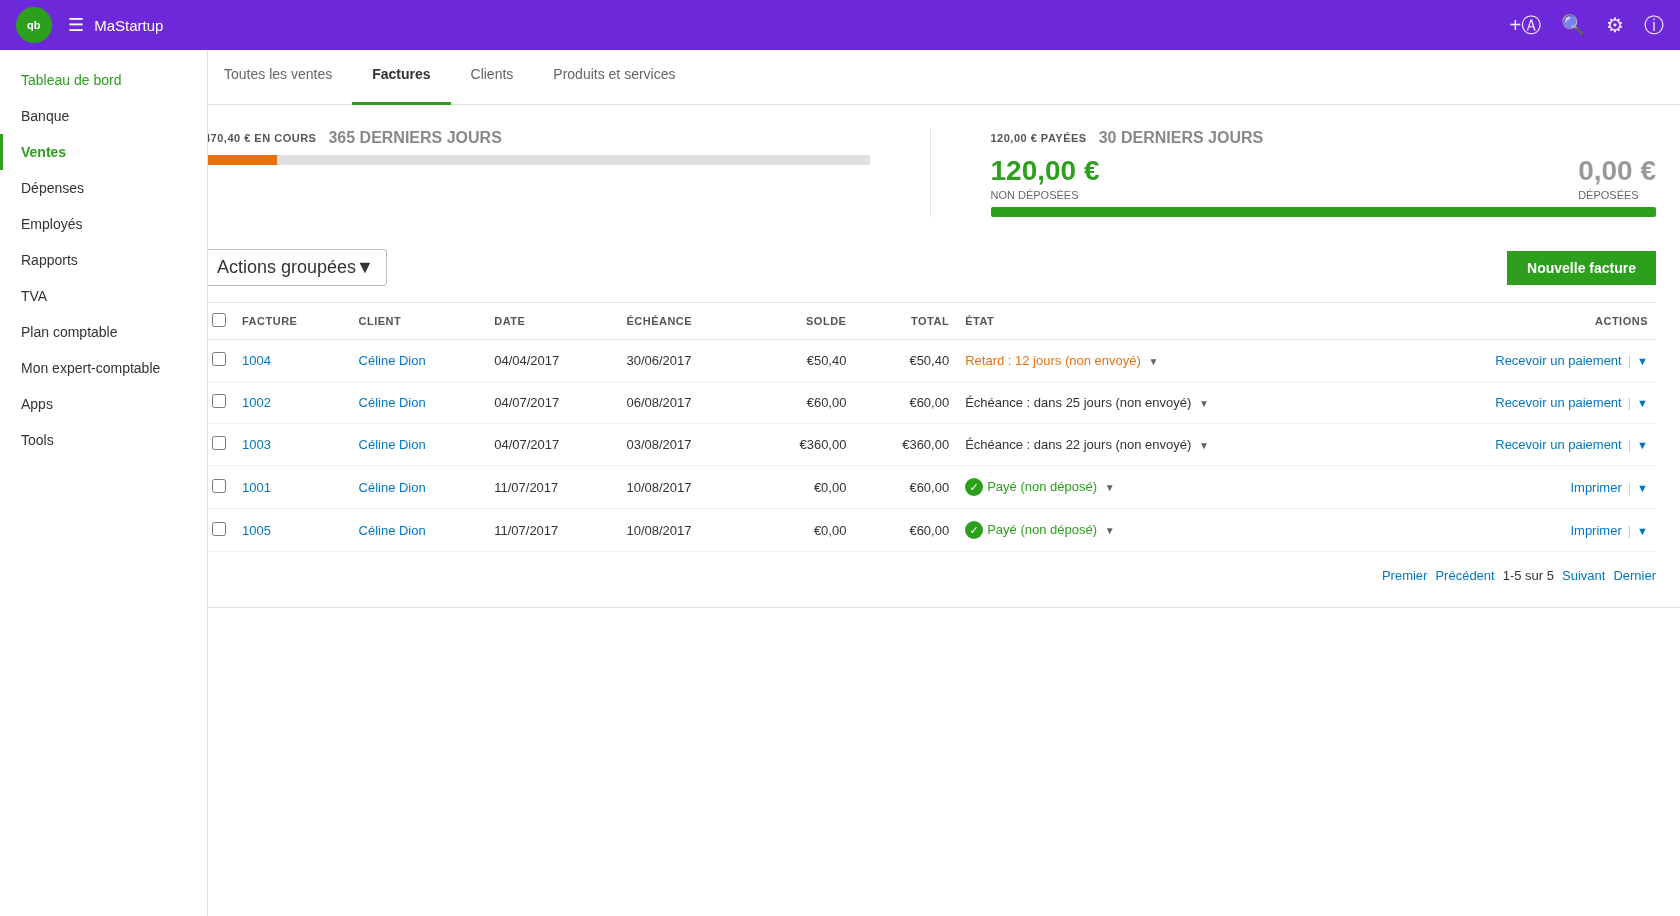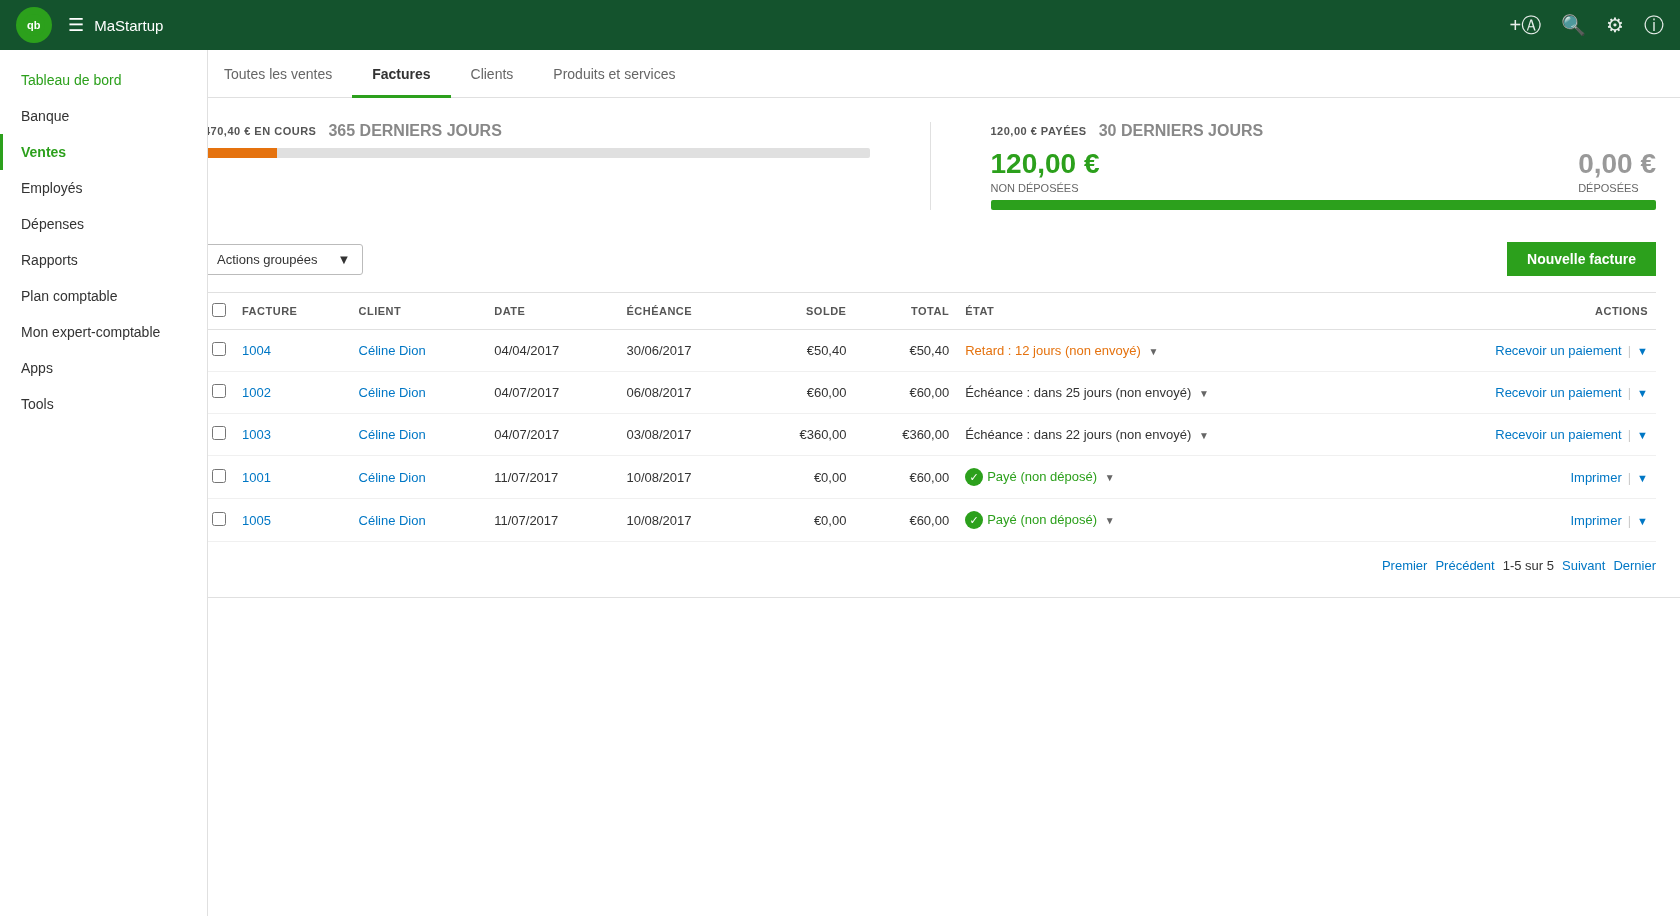--- a/index.html
+++ b/index.html
@@ -2,21 +2,21 @@
 <html><head>
   <meta charset="utf-8">
   <style>
     * { box-sizing: border-box; margin: 0; padding: 0; }
     body { font-family: Arial, sans-serif; font-size: 13px; background: #f4f4f4; color: #333; height: 916px; width: 1680px; overflow: hidden; }
 
     
     .header {
       display: flex;
       align-items: center;
-      background: #14532d;
+      background: #6d28d9;
       height: 50px;
       padding: 0 16px;
       position: fixed;
       top: 0; left: 0; right: 0;
       z-index: 100;
     }
     .header-logo {
       display: flex;
       align-items: center;
       gap: 8px;
@@ -97,21 +97,21 @@
     }
 
     
     .tabs {
       display: flex;
       border-bottom: 1px solid #e0e0e0;
       padding: 0 24px;
       background: #fff;
     }
     .tab {
-      padding: 16px 20px 13px;
+      padding: 16px 20px 20px;
       cursor: pointer;
       color: #666;
       font-size: 14px;
       border-bottom: 3px solid transparent;
       margin-bottom: -1px;
     }
     .tab.active {
       color: #333;
       font-weight: bold;
       border-bottom: 3px solid #2ca01c;
@@ -196,24 +196,24 @@
       align-items: center;
       padding: 16px 24px;
       background: #fff;
     }
     .btn-grouped {
       display: flex;
       align-items: center;
       border: 1px solid #bbb;
       border-radius: 3px;
       padding: 7px 12px;
-      font-size: 13px;
-      cursor: pointer;
-      background: #fff;
-      gap: 20px;
+      font-size: 18px;
+      cursor: pointer;
+      background: #fff;
+      gap: 0;
       color: #333;
     }
     .btn-new {
       background: #2ca01c;
       color: white;
       border: none;
       border-radius: 0;
       padding: 9px 20px;
       font-size: 14px;
       cursor: pointer;
@@ -341,23 +341,24 @@
     <span class="header-icon">🔍</span>
     <span class="header-icon">⚙</span>
     <span class="header-icon">ⓘ</span>
   </div>
 </header>
 
 <nav class="sidebar">
   <div class="sidebar-item active-text">Tableau de bord</div>
   <div class="sidebar-item">Banque</div>
   <div class="sidebar-item active">Ventes</div>
+  <div class="sidebar-item">Dépenses</div>
   <div class="sidebar-item">Employés</div>
-  <div class="sidebar-item">Dépenses</div>
   <div class="sidebar-item">Rapports</div>
+  <div class="sidebar-item">TVA</div>
   <div class="sidebar-item">Plan comptable</div>
   <div class="sidebar-item">Mon expert-comptable</div>
   <div class="sidebar-item">Apps</div>
   <div class="sidebar-item">Tools</div>
 </nav>
 
 <main class="main">
 
   <div class="tabs">
     <div class="tab">Toutes les ventes</div>

